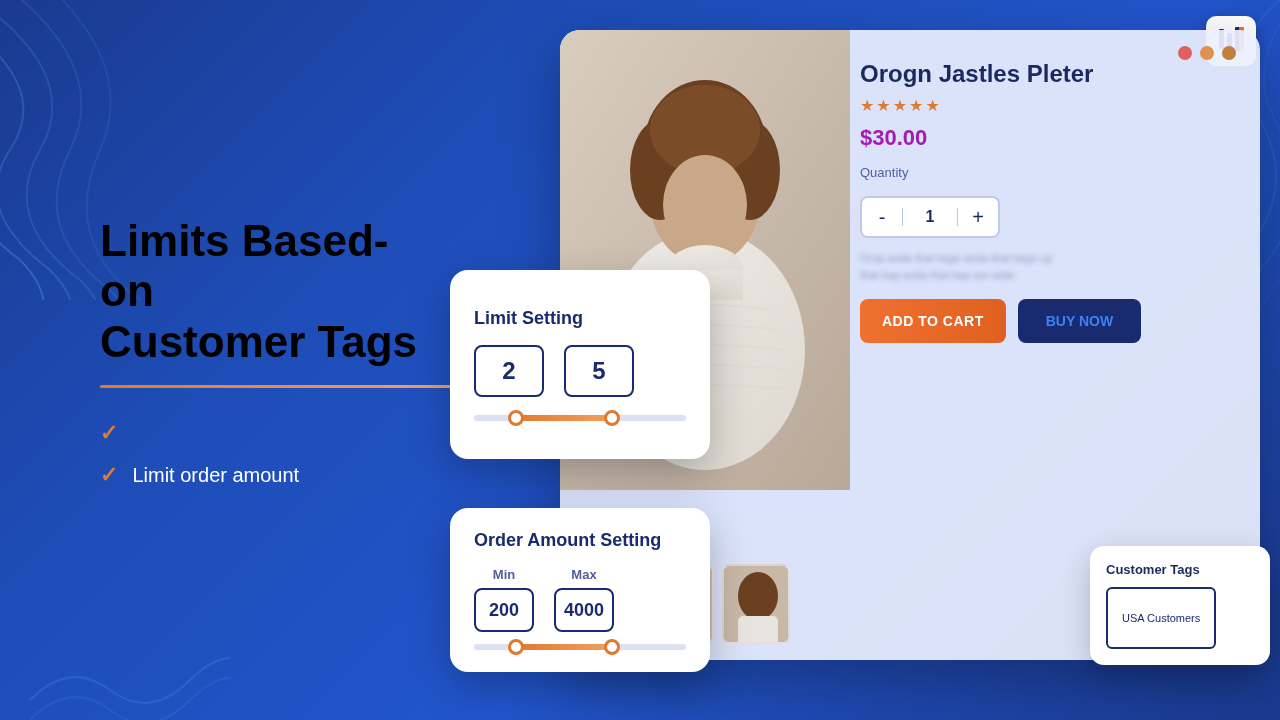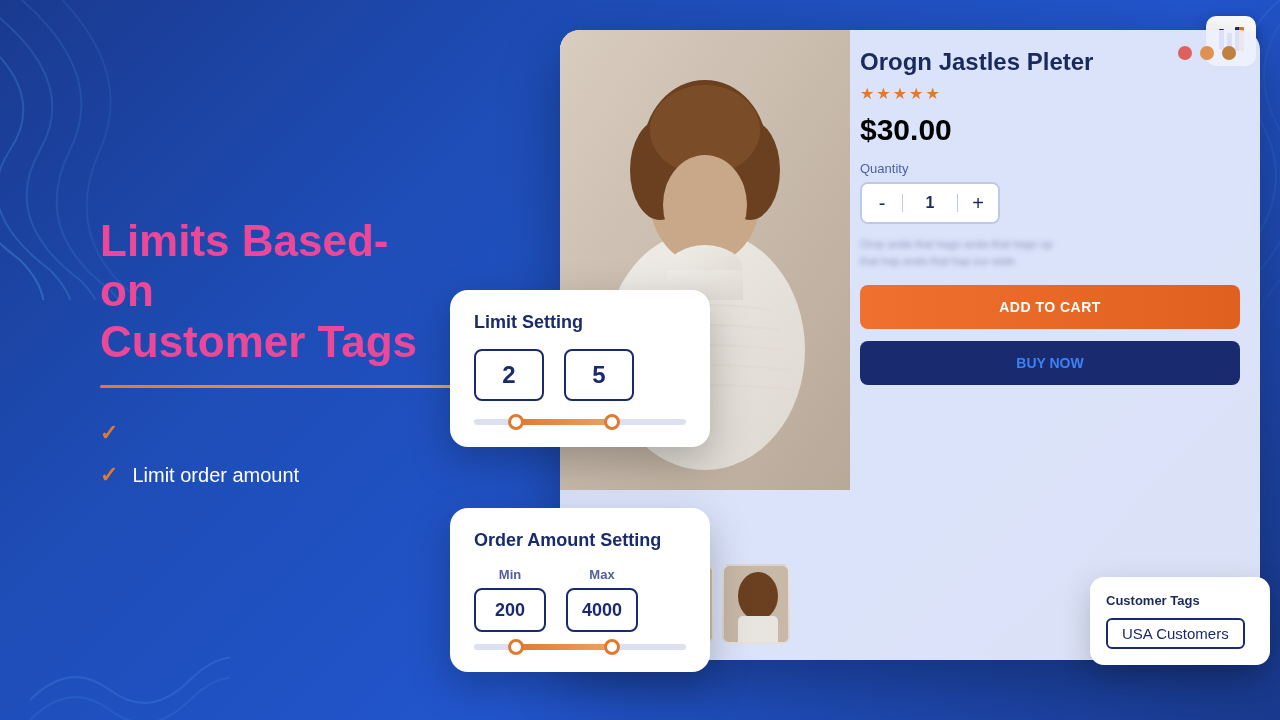--- a/index.html
+++ b/index.html
@@ -25,21 +25,21 @@
     
     .left-panel {
       width: 480px;
       padding: 60px 60px 60px 100px;
       flex-shrink: 0;
     }
 
     .main-title {
       font-size: 44px;
       font-weight: 800;
-      color: #ec4899;
+      color: #000000;
       line-height: 1.15;
       margin-bottom: 18px;
     }
 
     .title-underline {
       width: 360px;
       height: 3px;
       background: linear-gradient(90deg, #e07a30, #f0a060);
       margin-bottom: 32px;
       border-radius: 2px;
@@ -132,21 +132,21 @@
       border: 2px solid rgba(255,255,255,0.6);
     }
 
     .thumb-1 { background: linear-gradient(160deg, #c5b5a5 0%, #a89585 100%); }
     .thumb-2 { background: linear-gradient(160deg, #d0c0b0 0%, #b8a898 100%); }
     .thumb-3 { background: linear-gradient(160deg, #c8b8a8 0%, #a89080 100%); }
 
     
     .product-info {
       position: absolute;
-      top: 18px;
+      top: 30px;
       left: 300px;
       right: 20px;
     }
 
     .product-name {
       font-size: 24px;
       font-weight: 700;
       color: #1a2a5e;
       margin-bottom: 8px;
     }
@@ -160,30 +160,30 @@
 
     .product-desc {
       font-size: 11px;
       color: #9098b8;
       line-height: 1.5;
       margin-bottom: 12px;
       max-width: 280px;
     }
 
     .product-price {
-      font-size: 30px;
-      font-weight: 700;
-      color: #000000;
+      font-size: 22px;
+      font-weight: 700;
+      color: #a21caf;
       margin-bottom: 14px;
     }
 
     .quantity-label {
       font-size: 13px;
       color: #5060a0;
-      margin-bottom: 6px;
+      margin-bottom: 16px;
     }
 
     .quantity-control {
       display: flex;
       align-items: center;
       border: 2px solid #c0c8e8;
       border-radius: 8px;
       overflow: hidden;
       width: 140px;
       margin-bottom: 12px;
@@ -218,21 +218,20 @@
       color: #9098b8;
       line-height: 1.5;
       margin-bottom: 16px;
       max-width: 280px;
       filter: blur(2.5px);
     }
 
     .action-buttons {
       display: flex;
       gap: 12px;
-      flex-direction: column;
     }
 
     .btn-add-cart {
       background: linear-gradient(90deg, #f07030, #e06020);
       color: white;
       border: none;
       padding: 14px 22px;
       border-radius: 8px;
       font-size: 14px;
       font-weight: 700;
@@ -267,38 +266,37 @@
       font-size: 13px;
       color: #1a2a5e;
       font-weight: 600;
       margin-bottom: 10px;
     }
 
     .tag-badge {
       display: inline-block;
       border: 2px solid #1a2a6e;
       border-radius: 6px;
-      padding: 5px 14px;
-      font-size: 15px;
+      padding: 23px 14px;
+      font-size: 11px;
       color: #1a2a6e;
       font-weight: 500;
     }
 
     
     .limit-setting-card {
       position: absolute;
       top: 270px;
       left: -30px;
       width: 260px;
       background: white;
       border-radius: 18px;
-      padding: 22px 24px;
+      padding: 38px 24px;
       box-shadow: 0 15px 40px rgba(0,0,0,0.25);
       z-index: 10;
-      margin-top: 20px;
     }
 
     .card-title {
       font-size: 18px;
       font-weight: 700;
       color: #1a2a6e;
       margin-bottom: 16px;
     }
 
     .limit-inputs {
@@ -376,21 +374,21 @@
       gap: 6px;
     }
 
     .min-max-label {
       font-size: 13px;
       color: #5060a0;
       font-weight: 700;
     }
 
     .min-max-input {
-      width: 72px;
+      width: 60px;
       height: 44px;
       border: 2.5px solid #1a2a6e;
       border-radius: 8px;
       display: flex;
       align-items: center;
       justify-content: center;
       font-size: 18px;
       font-weight: 700;
       color: #1a2a6e;
     }

